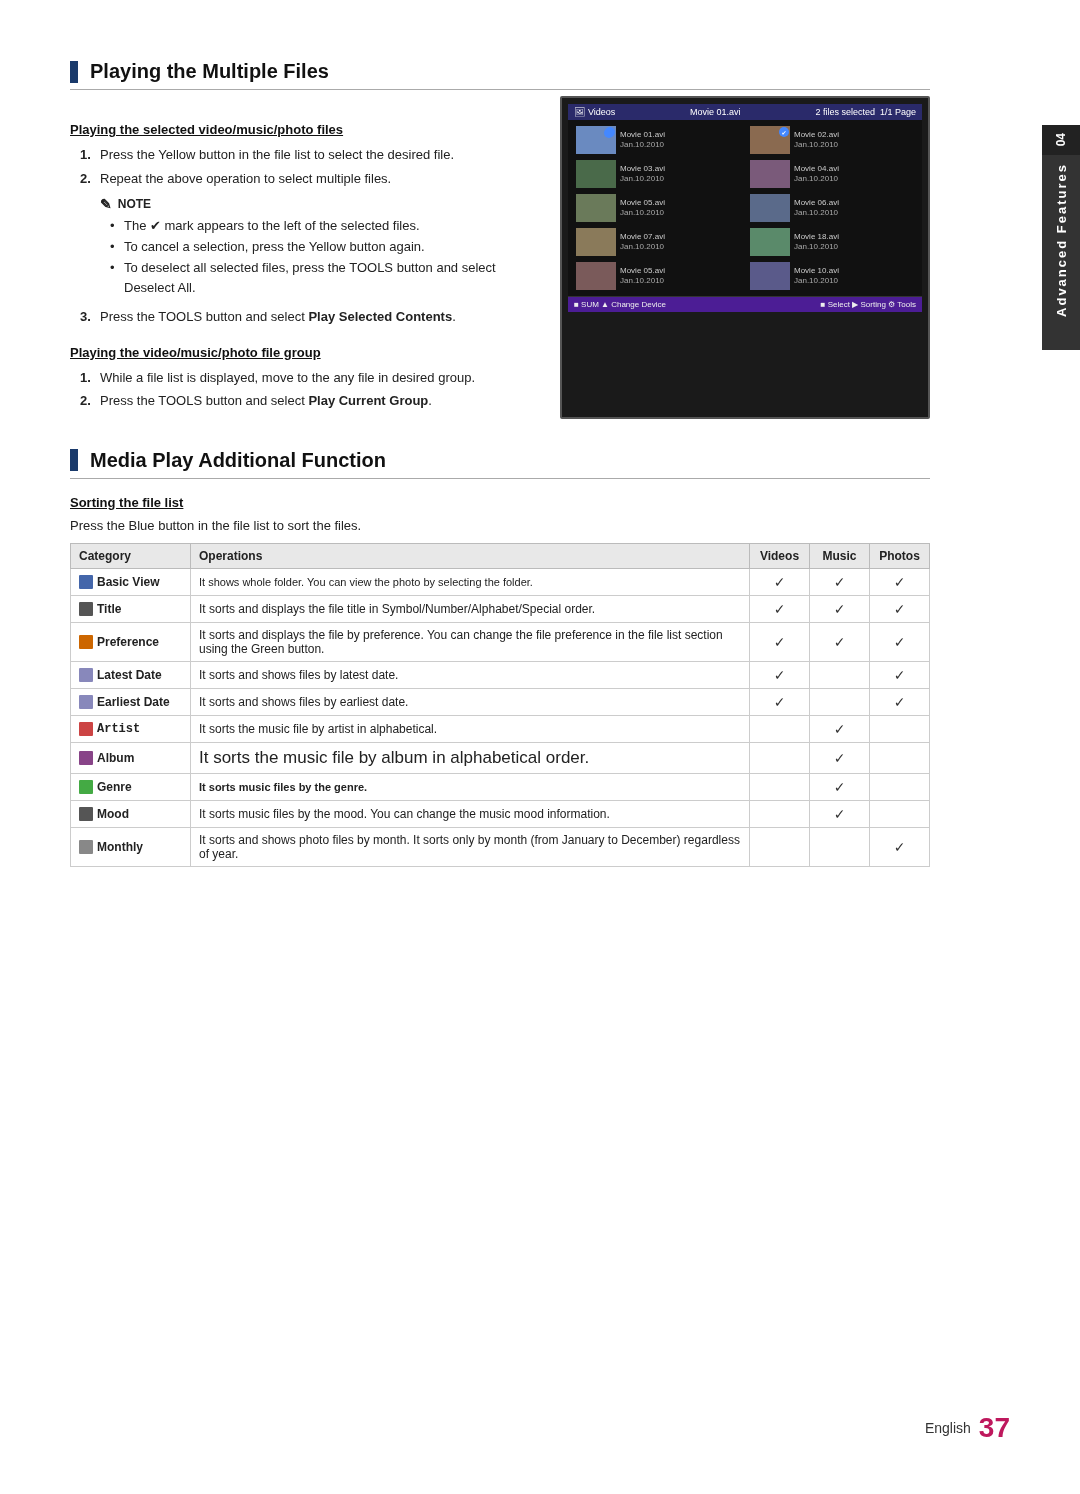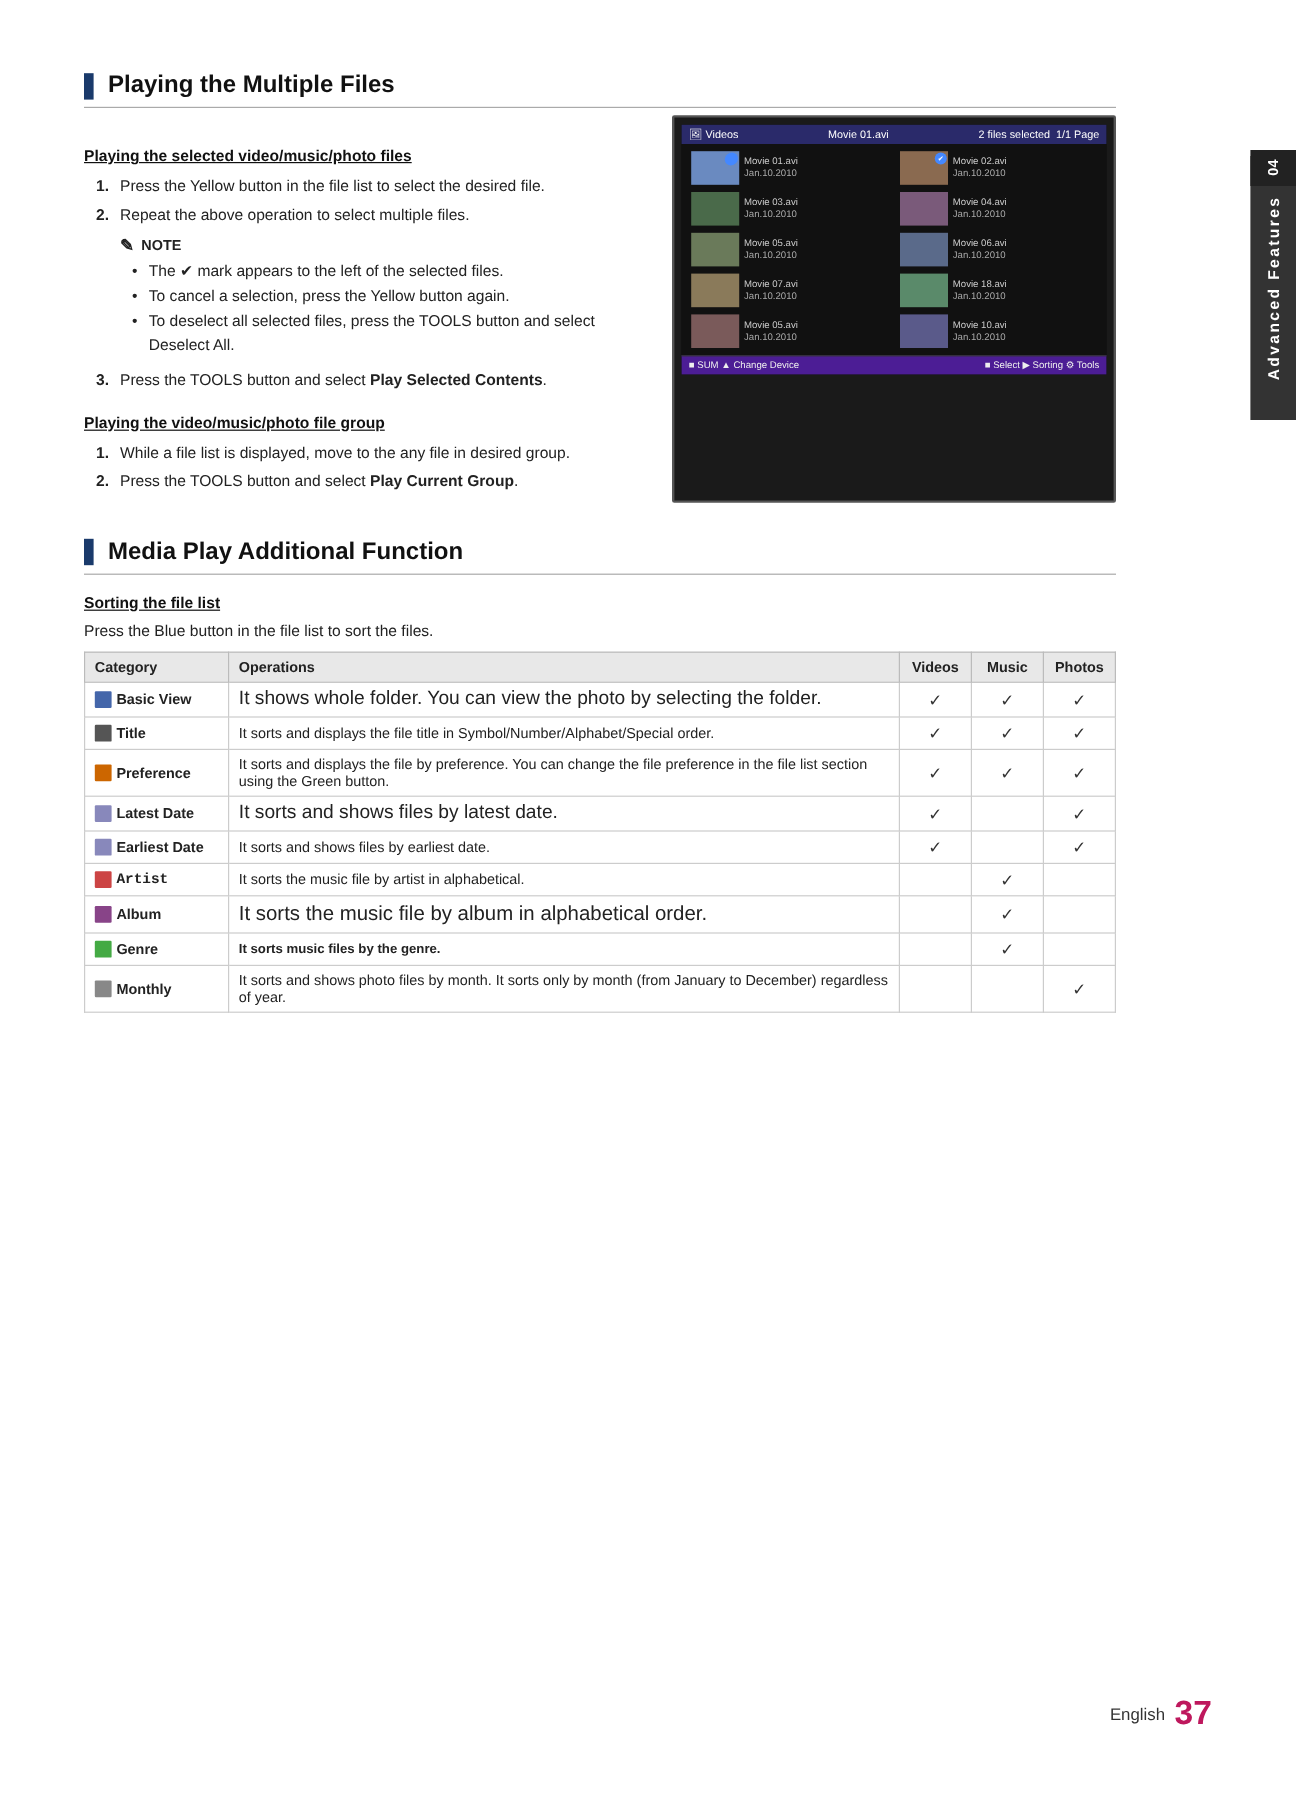--- a/index.html
+++ b/index.html
@@ -500,21 +500,21 @@
         </tr>
       </thead>
       <tbody id="table-body">
       <tr>
     <td style="white-space:nowrap;">
       <div class="cat-label-cell">
         <span style="display:inline-block;width:14px;height:14px;background:#4466aa;border-radius:1px;flex-shrink:0;"></span>
         <span>Basic View</span>
       </div>
     </td>
-    <td style="font-size:16px;">It shows whole folder. You can view the photo by selecting the folder.</td>
+    <td style="font-size:11px;">It shows whole folder. You can view the photo by selecting the folder.</td>
     <td class="check-col"><span class="checkmark">✓</span></td>
     <td class="check-col"><span class="checkmark">✓</span></td>
     <td class="check-col"><span class="checkmark">✓</span></td>
   </tr>
           <tr>
     <td style="white-space:nowrap;">
       <div class="cat-label-cell">
         <span style="display:inline-block;width:14px;height:14px;background:#555;border-radius:1px;flex-shrink:0;"></span>
         <span>Title</span>
       </div>
@@ -536,21 +536,21 @@
     <td class="check-col"><span class="checkmark">✓</span></td>
     <td class="check-col"><span class="checkmark">✓</span></td>
   </tr>
           <tr>
     <td style="white-space:nowrap;">
       <div class="cat-label-cell">
         <span style="display:inline-block;width:14px;height:14px;background:#8888bb;border-radius:1px;flex-shrink:0;"></span>
         <span>Latest Date</span>
       </div>
     </td>
-    <td style="font-size:16px;">It sorts and shows files by latest date.</td>
+    <td style="font-size:12px;">It sorts and shows files by latest date.</td>
     <td class="check-col"><span class="checkmark">✓</span></td>
     <td class="check-col"></td>
     <td class="check-col"><span class="checkmark">✓</span></td>
   </tr>
           <tr>
     <td style="white-space:nowrap;">
       <div class="cat-label-cell">
         <span style="display:inline-block;width:14px;height:14px;background:#8888bb;border-radius:1px;flex-shrink:0;"></span>
         <span>Earliest Date</span>
       </div>
@@ -585,20 +585,32 @@
     <td class="check-col"></td>
   </tr>
           <tr>
     <td style="white-space:nowrap;">
       <div class="cat-label-cell">
         <span style="display:inline-block;width:14px;height:14px;background:#44aa44;border-radius:1px;flex-shrink:0;"></span>
         <span>Genre</span>
       </div>
     </td>
     <td style="font-size:11px;font-weight:bold;">It sorts music files by the genre.</td>
+    <td class="check-col"></td>
+    <td class="check-col"><span class="checkmark">✓</span></td>
+    <td class="check-col"></td>
+  </tr>
+          <tr>
+    <td style="white-space:nowrap;">
+      <div class="cat-label-cell">
+        <span style="display:inline-block;width:14px;height:14px;background:#555;border-radius:1px;flex-shrink:0;"></span>
+        <span>Mood</span>
+      </div>
+    </td>
+    <td style="font-size:12px;">It sorts music files by the mood. You can change the music mood information.</td>
     <td class="check-col"></td>
     <td class="check-col"><span class="checkmark">✓</span></td>
     <td class="check-col"></td>
   </tr>
           <tr>
     <td style="white-space:nowrap;">
       <div class="cat-label-cell">
         <span style="display:inline-block;width:14px;height:14px;background:#888;border-radius:1px;flex-shrink:0;"></span>
         <span>Monthly</span>
       </div>

